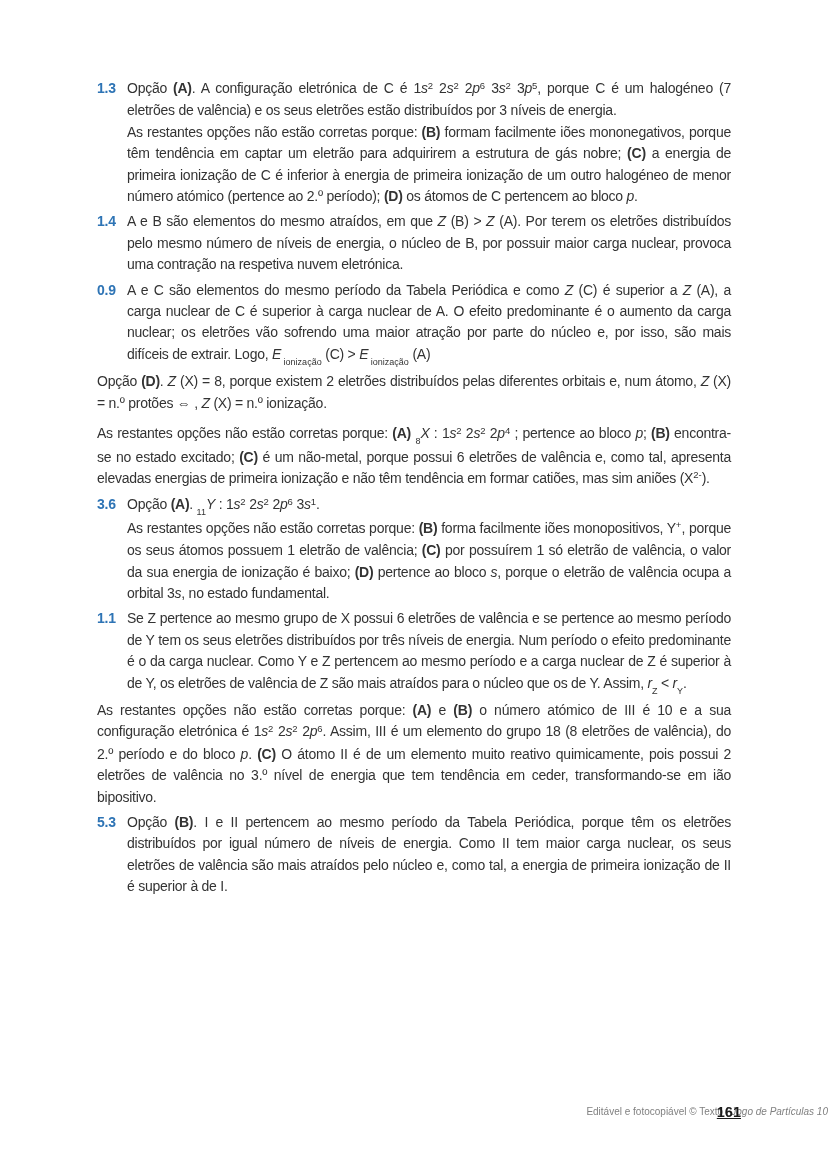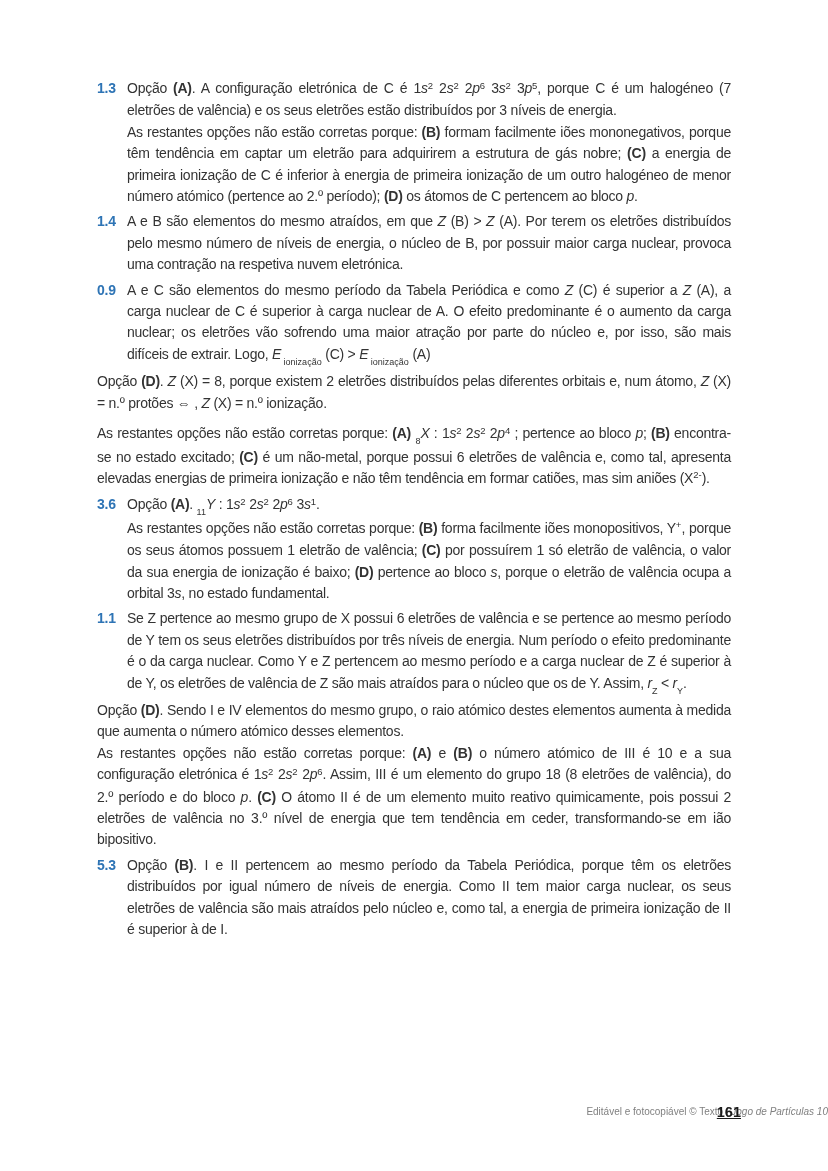--- a/index.html
+++ b/index.html
@@ -75,21 +75,20 @@
         </div>
       </div>
       <div class="item">
         <div class="num">1.1</div>
         <div class="body">
           <p class="para"><span>Se Z pertence ao mesmo grupo de X possui 6 eletrões de valência e se pertence ao mesmo período de Y tem os seus eletrões distribuídos por três níveis de energia. Num período o efeito predominante é o da carga nuclear. Como Y e Z pertencem ao mesmo período e a carga nuclear de Z é superior à de Y, os eletrões de valência de Z são mais atraídos para o núcleo que os de Y. Assim, </span><span class="i">r</span><span class="sub">Z</span><span> &lt; </span><span class="i">r</span><span class="sub">Y</span><span>.</span></p>
         </div>
       </div>
       <div class="item">
         <div class="body">
-          <p class="para"><span>Opção </span><span class="b">(D)</span><span>. Sendo I e IV elementos do mesmo grupo, o raio atómico destes elementos aumenta à medida que aumenta o número atómico desses elementos.</span></p>
           <p class="para"><span>As restantes opções não estão corretas porque: </span><span class="b">(A)</span><span> e </span><span class="b">(B)</span><span> o número atómico de III é 10 e a sua configuração eletrónica é 1</span><span class="i">s</span><span class="sup">2</span><span> 2</span><span class="i">s</span><span class="sup">2</span><span> 2</span><span class="i">p</span><span class="sup">6</span><span>. Assim, III é um elemento do grupo 18 (8 eletrões de valência), do 2.º período e do bloco </span><span class="i">p</span><span>. </span><span class="b">(C)</span><span> O átomo II é de um elemento muito reativo quimicamente, pois possui 2 eletrões de valência no 3.º nível de energia que tem tendência em ceder, transformando-se em ião bipositivo.</span></p>
         </div>
       </div>
       <div class="item">
         <div class="num">5.3</div>
         <div class="body">
           <p class="para"><span>Opção </span><span class="b">(B)</span><span>. I e II pertencem ao mesmo período da Tabela Periódica, porque têm os eletrões distribuídos por igual número de níveis de energia. Como II tem maior carga nuclear, os seus eletrões de valência são mais atraídos pelo núcleo e, como tal, a energia de primeira ionização de II é superior à de I.</span></p>
         </div>
       </div>
     </main>

